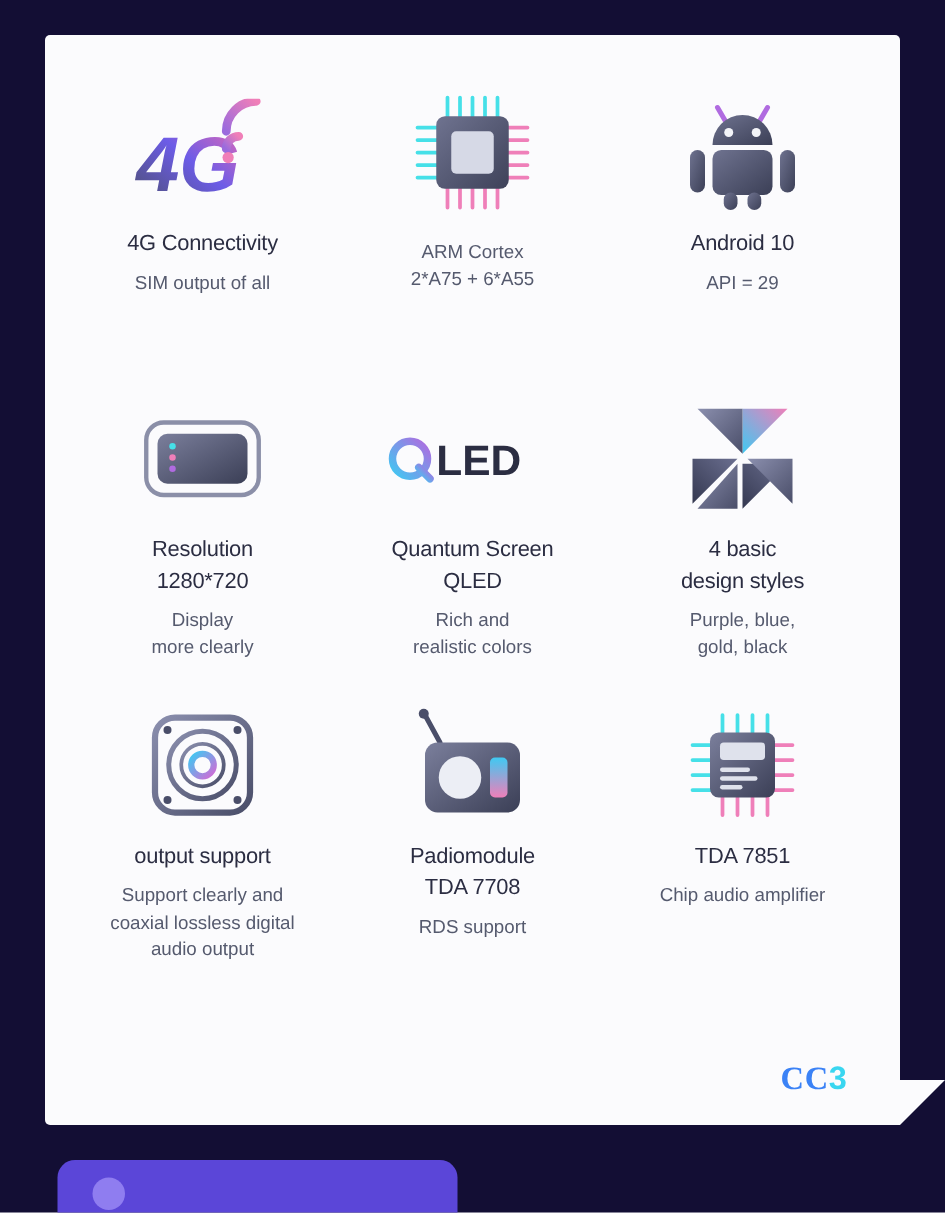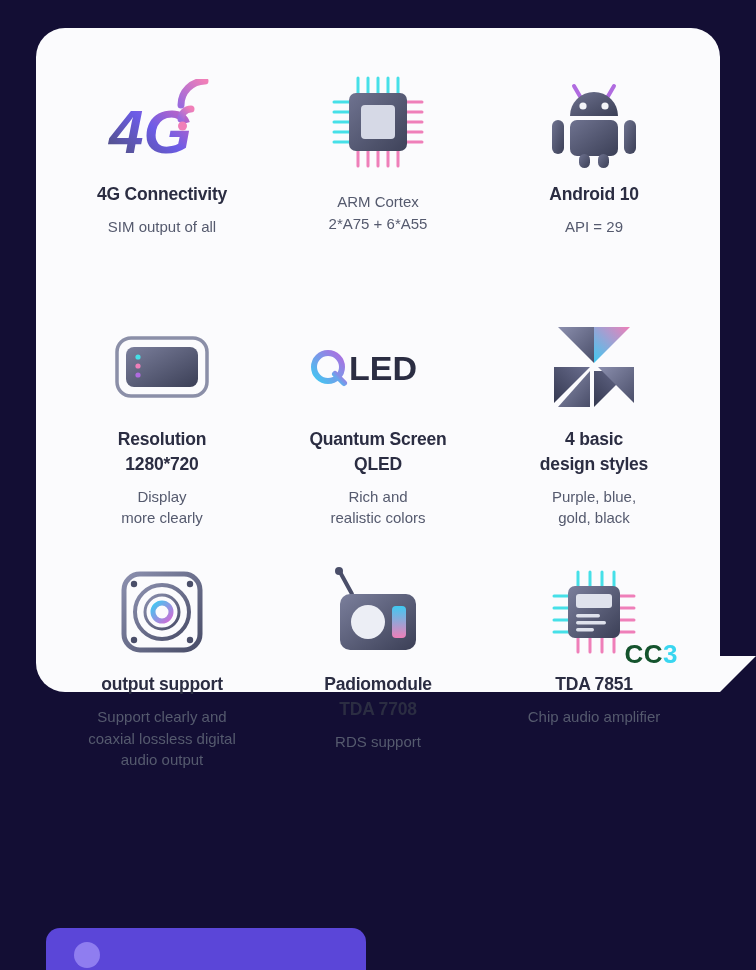--- a/index.html
+++ b/index.html
@@ -11,23 +11,23 @@
     font-family: "Liberation Sans", sans-serif;
     overflow: hidden;
     position: relative;
   }
 
   .card {
     position: absolute;
     left: 36px;
     top: 28px;
     width: 684px;
-    height: 664px;
+    height: 872px;
     background: #fbfbfd;
-    border-radius: 29px;
+    border-radius: 4px;
     border-bottom-right-radius: 0;
     overflow: visible;
   }
   .card-notch2 {
     position: absolute;
     right: -36px;
     bottom: 0;
     width: 36px;
     height: 36px;
     background: #fbfbfd;
@@ -55,42 +55,42 @@
   .icon-wrap {
     height: 104px;
     display: flex;
     align-items: center;
     justify-content: center;
     margin-bottom: 8px;
   }
 
   .title {
     font-size: 17.5px;
-    font-weight: bold;
+    font-weight: normal;
     color: #2b2d42;
     line-height: 1.42;
     letter-spacing: -0.2px;
   }
 
   .desc {
     margin-top: 9px;
     font-size: 15px;
     color: #555a6e;
     line-height: 1.45;
   }
 
   .brand {
     position: absolute;
     right: 42px;
     bottom: 22px;
     font-size: 26px;
     font-weight: bold;
     letter-spacing: 0.5px;
   }
-  .brand .cc { color: #14532d; }
+  .brand .cc { color: #3b82f6; font-family: Liberation Serif, serif; }
   .brand .three { color: #39d6f0; }
 
   .bottom-strip {
     position: absolute;
     left: 46px;
     bottom: -14px;
     width: 320px;
     height: 56px;
     background: #5b46d8;
     border-radius: 14px;

